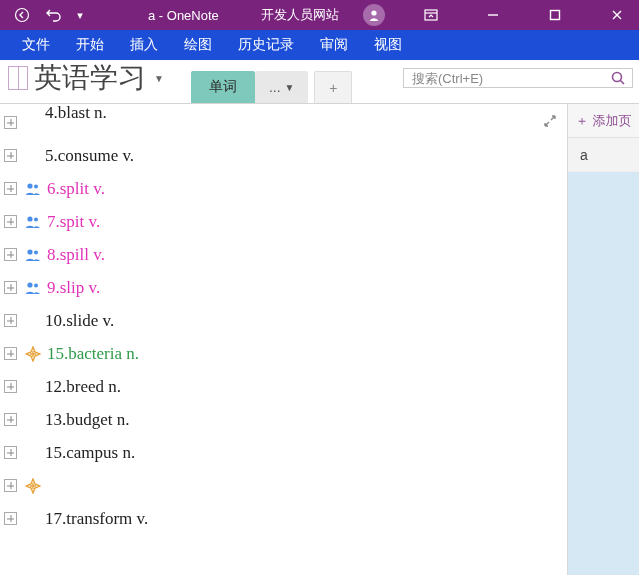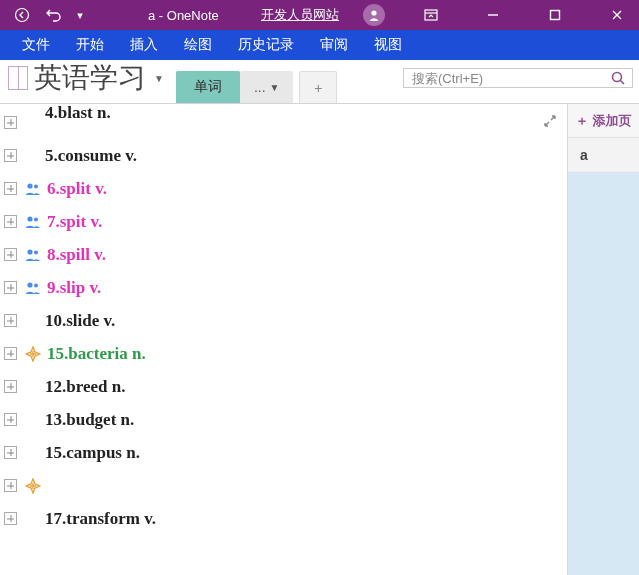--- a/index.html
+++ b/index.html
@@ -4,48 +4,48 @@
 <style>
 * { margin: 0; padding: 0; box-sizing: border-box; font-family: "Microsoft YaHei", "Segoe UI", sans-serif; }
 body { width: 639px; height: 575px; overflow: hidden; background: #fff; }
 
 .titlebar { height: 30px; background: #7A237D; display: flex; align-items: center; color: #fff; font-size: 12px; }
 .titlebar .left { display: flex; align-items: center; gap: 4px; padding-left: 8px; }
 .tb-btn { width: 28px; height: 28px; display: flex; align-items: center; justify-content: center; cursor: pointer; }
 .tb-btn svg { stroke: #fff; fill: none; }
 .titlebar .title { margin-left: 60px; font-size: 13px; }
 .titlebar .spacer { flex: 1; }
-.titlebar .right { display: flex; align-items: center; gap: 18px; text-decoration: underline; }
+.titlebar .right { display: flex; align-items: center; gap: 18px; }
 .right-txt { font-size: 13px; margin-right: 6px; }
 .avatar { width: 22px; height: 22px; border-radius: 50%; background: #A76AAA; display: flex; align-items: center; justify-content: center; margin-right: 6px; }
 .win-btn { width: 44px; height: 30px; display: flex; align-items: center; justify-content: center; cursor: pointer; }
 .win-btn svg { stroke: #fff; fill: none; }
 
 .menubar { height: 30px; background: #1d4ed8; display: flex; align-items: center; padding-left: 12px; gap: 6px; }
 .menu-item { color: #fff; font-size: 14px; padding: 4px 10px; cursor: pointer; }
 
 .subheader { height: 44px; border-bottom: 1px solid #d4d4d4; display: flex; align-items: flex-end; background: #fff; position: relative; }
 .notebook-sel { display: flex; align-items: center; padding: 0 8px 6px 8px; gap: 6px; }
 .nb-icon { width: 20px; height: 24px; border: 1px solid #c9a5cb; background: #fff; position: relative; }
 .nb-icon::after { content: ""; position: absolute; left: 50%; top: 0; bottom: 0; width: 1px; background: #c9a5cb; }
 .nb-name { font-size: 28px; color: #444; }
 .nb-caret { font-size: 10px; color: #666; margin-left: 2px; }
 
-.sec-tabs { display: flex; align-items: flex-end; height: 100%; margin-left: 4px; }
+.sec-tabs { display: flex; align-items: flex-end; height: 100%; margin-left: 19px; }
 .sec-tab { height: 32px; padding: 0 18px; display: flex; align-items: center; font-size: 14px; border-top-left-radius: 2px; border-top-right-radius: 2px; cursor: pointer; position: relative; }
 .sec-tab.active { background: #7FC8BC; color: #2a2a2a; }
 .sec-tab.more { background: #e8e8e8; color: #555; padding: 0 14px; }
 .sec-tab.add { background: #f2f2f2; width: 38px; justify-content: center; color: #888; margin-left: 6px; border: 1px solid #ddd; border-bottom: none; }
 
 .search-wrap { position: absolute; right: 6px; top: 8px; width: 230px; height: 20px; border: 1px solid #ccc; display: flex; align-items: center; background: #fff; }
 .search-wrap input { flex: 1; border: none; outline: none; padding: 0 8px; font-size: 13px; color: #333; }
 .search-wrap input::placeholder { color: #888; }
 .search-ico { width: 28px; display: flex; align-items: center; justify-content: center; }
 
-.work { display: flex; height: calc(575px - 30px - 30px - 44px); font-weight: bold; }
+.work { display: flex; height: calc(575px - 30px - 30px - 44px); }
 .content { flex: 1; overflow: hidden; position: relative; background: #fff; }
 .expand-ico { position: absolute; right: 10px; top: 10px; cursor: pointer; color: #888; }
 
 .lines { padding-top: 2px; }
 .line { display: flex; align-items: center; height: 33px; }
 .plusbox { width: 13px; height: 13px; border: 1px solid #aaa; margin-left: 4px; margin-right: 6px; position: relative; flex-shrink: 0; cursor: pointer; }
 .plusbox::before { content: ""; position: absolute; left: 2px; right: 2px; top: 50%; height: 1px; background: #888; transform: translateY(-0.5px); }
 .plusbox::after { content: ""; position: absolute; top: 2px; bottom: 2px; left: 50%; width: 1px; background: #888; transform: translateX(-0.5px); }
 .line-icon { width: 20px; display: flex; justify-content: center; margin-right: 4px; flex-shrink: 0; }
 .line-text { font-family: Georgia, "Times New Roman", serif; font-size: 17px; padding-left: 22px; }

